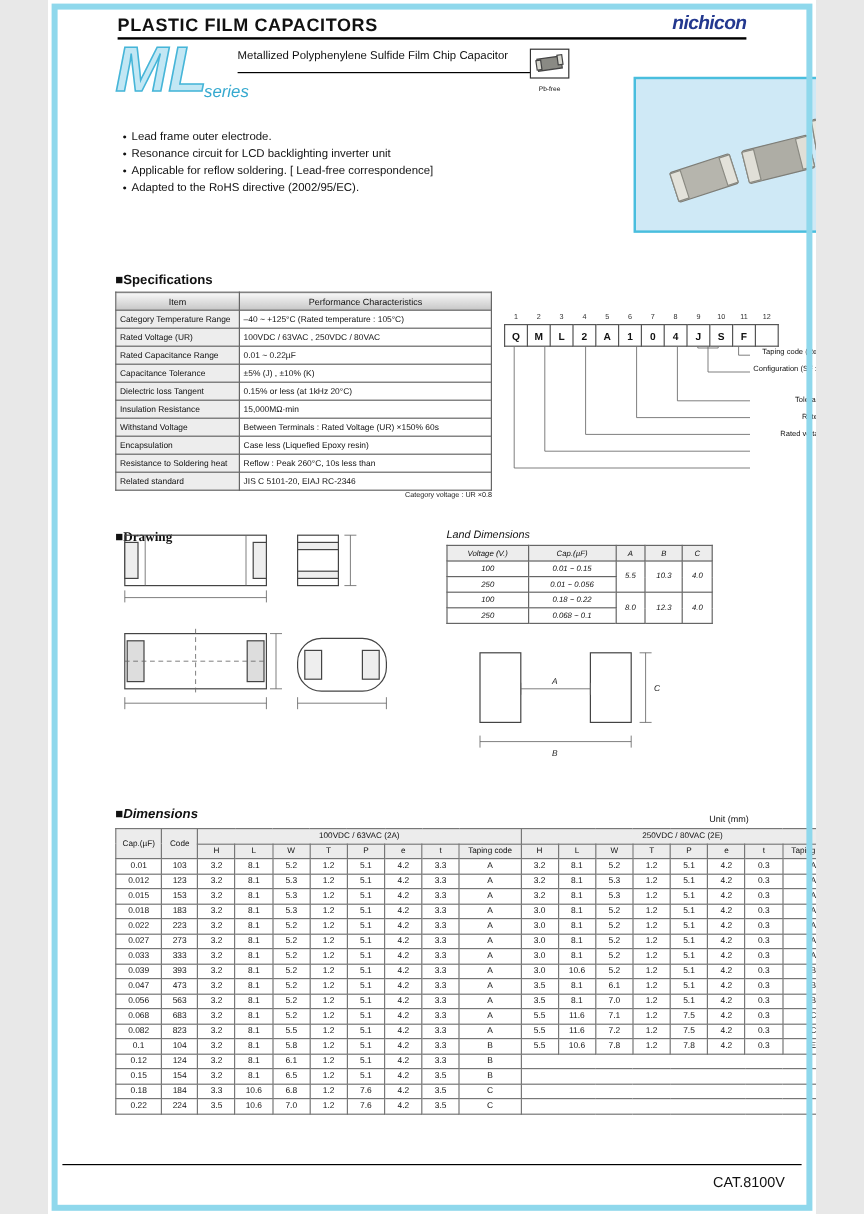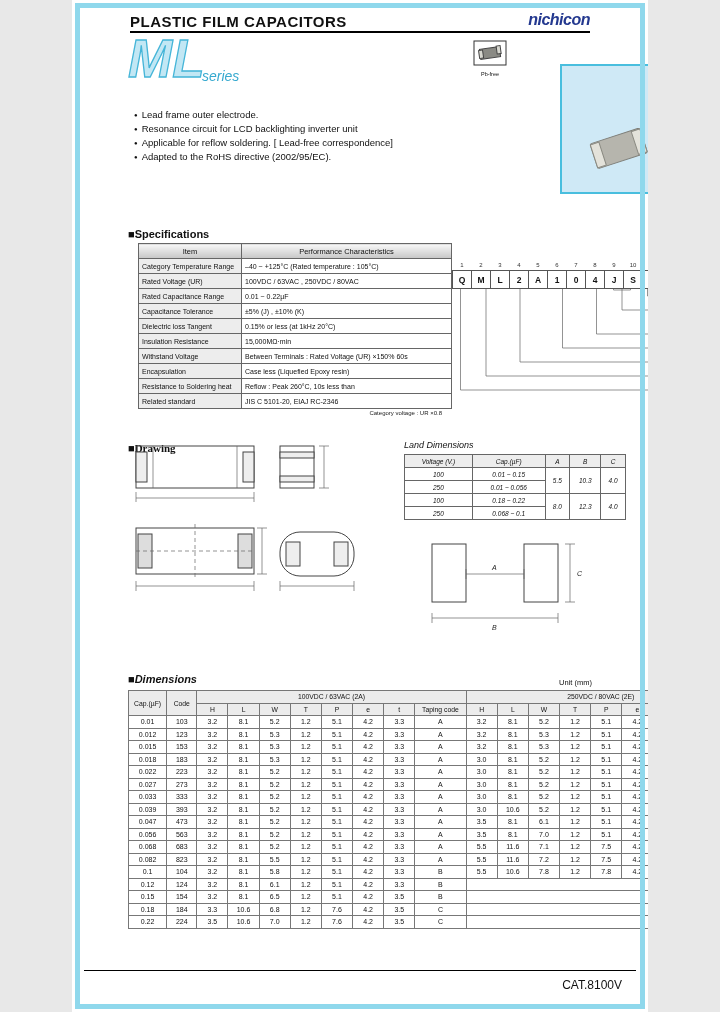--- a/index.html
+++ b/index.html
@@ -1,16 +1,16 @@
 <!DOCTYPE html>
 <html><head>
 <meta charset="utf-8">
 <style>
   html,body{margin:0;padding:0;background:#e8e8e8;font-family:"Liberation Sans",sans-serif;color:#111;}
-  .page{position:relative;width:576px;height:1012px;background:#fff;overflow:hidden;margin:0 auto;}
+  .page{position:relative;width:640px;height:1012px;background:#fff;overflow:hidden;margin:0 auto;}
   .frame{position:absolute;inset:3px;border:5px solid #8fd8ec;pointer-events:none;z-index:40;}
 
   
   .doc-title{position:absolute;left:58px;top:13px;font-size:15px;font-weight:bold;letter-spacing:.5px;}
   .brand{position:absolute;right:58px;top:11px;font-size:16px;font-weight:bold;font-style:italic;color:#23388f;letter-spacing:-.5px;}
   .top-rule{position:absolute;left:58px;right:58px;top:31px;border-top:2px solid #000;}
   .ml{position:absolute;left:56px;top:32px;font-size:53px;font-weight:bold;font-style:italic;color:#c2e7f4;-webkit-text-stroke:1.3px #45b5d8;line-height:1;}
   .series-suffix{position:absolute;left:130px;top:68px;font-size:14px;font-style:italic;color:#36a9cf;}
   .subtitle{position:absolute;left:158px;top:41px;width:272px;font-size:9.5px;border-bottom:1px solid #000;padding-bottom:8px;}
   .badge{position:absolute;left:397px;top:40px;width:42px;text-align:center;}
@@ -18,21 +18,21 @@
   .photo-panel{position:absolute;left:488px;top:64px;width:212px;height:130px;background:#cfe9f6;border:2px solid #49bede;box-sizing:border-box;}
 
   
   .features{position:absolute;left:62px;top:108px;margin:0;padding:0;list-style:none;font-size:9.5px;line-height:13px;}
   .features li .dot{font-size:6px;vertical-align:1px;margin-right:4px;}
 
   
   .sec-heading{position:absolute;font-size:11px;font-weight:bold;}
 
   
-  .spec-table{position:absolute;left:56px;top:243px;width:314px;border-collapse:collapse;font-size:7px;margin-left:10px;}
+  .spec-table{position:absolute;left:56px;top:243px;width:314px;border-collapse:collapse;font-size:7px;}
   .spec-table th,.spec-table td{border:1px solid #666;padding:2px 3px;height:10px;}
   .spec-table thead th{background:linear-gradient(#f7f7f7,#c6c6c6);font-weight:normal;text-align:center;font-size:7.5px;}
   .spec-table tbody td:first-child{background:#ededed;width:96px;}
   .spec-footnote{position:absolute;left:56px;top:410px;width:314px;text-align:right;font-size:6px;color:#222;}
 
   
   .tn-block{position:absolute;left:380px;top:246px;width:326px;height:170px;}
   .tn-title{font-size:9px;margin-bottom:5px;}
   .tn-table{border-collapse:collapse;table-layout:fixed;width:205px;}
   .tn-table td{width:17px;text-align:center;}
@@ -66,20 +66,21 @@
 <body>
 
 <div class="page">
   <div class="frame"></div>
 
   <div class="doc-title">PLASTIC FILM CAPACITORS</div>
   <div class="brand">nichicon</div>
   <div class="top-rule"></div>
   <div class="ml">ML</div>
   <div class="series-suffix">series</div>
+  <div class="subtitle">Metallized Polyphenylene Sulfide Film Chip Capacitor</div>
 
   <div class="badge">
     <svg width="34" height="26" viewBox="0 0 34 26">
       <rect x="1" y="1" width="32" height="24" fill="#fff" stroke="#333"></rect>
       <rect x="7" y="8" width="20" height="10" fill="#8a8a84" stroke="#444" transform="rotate(-8 17 13)"></rect>
       <rect x="6" y="9" width="4" height="8" fill="#d8d8d0" stroke="#444" transform="rotate(-8 17 13)"></rect>
       <rect x="24" y="7" width="4" height="8" fill="#d8d8d0" stroke="#444" transform="rotate(-8 17 13)"></rect>
     </svg>
     <div class="badge-caption">Pb-free</div>
   </div>

